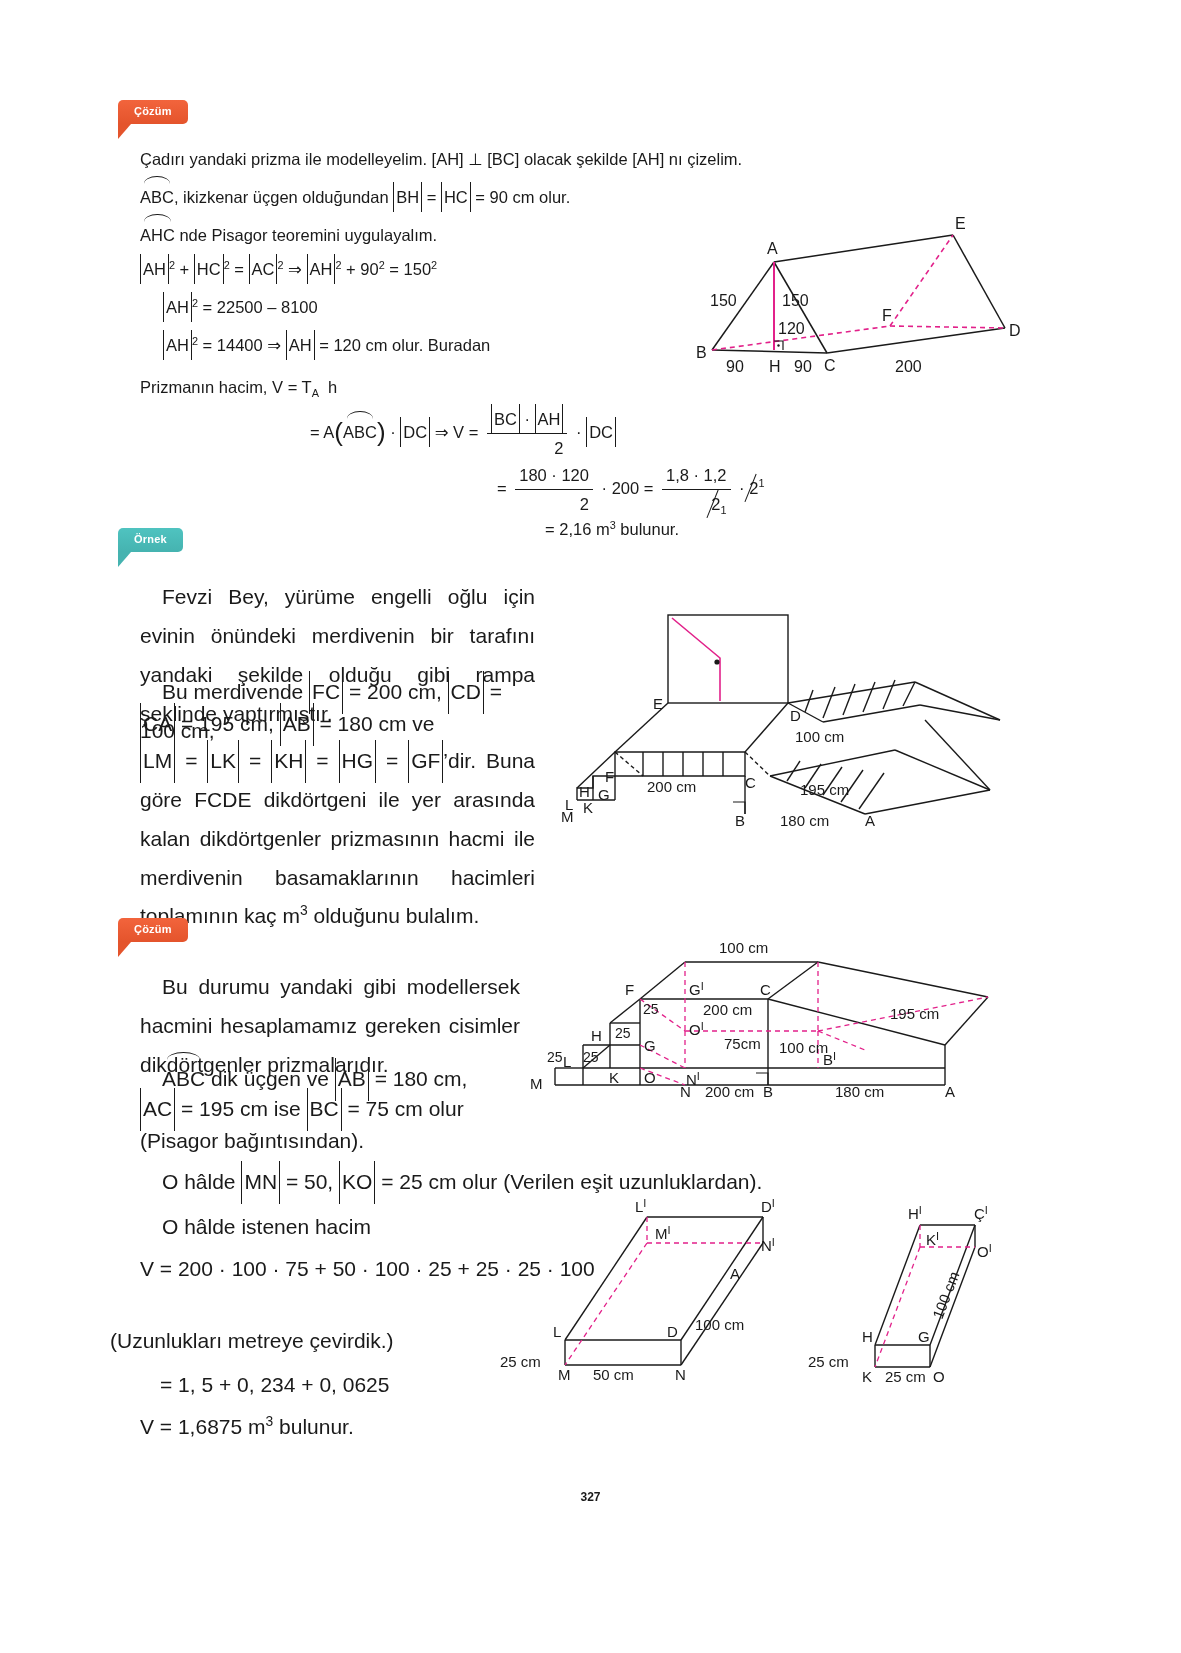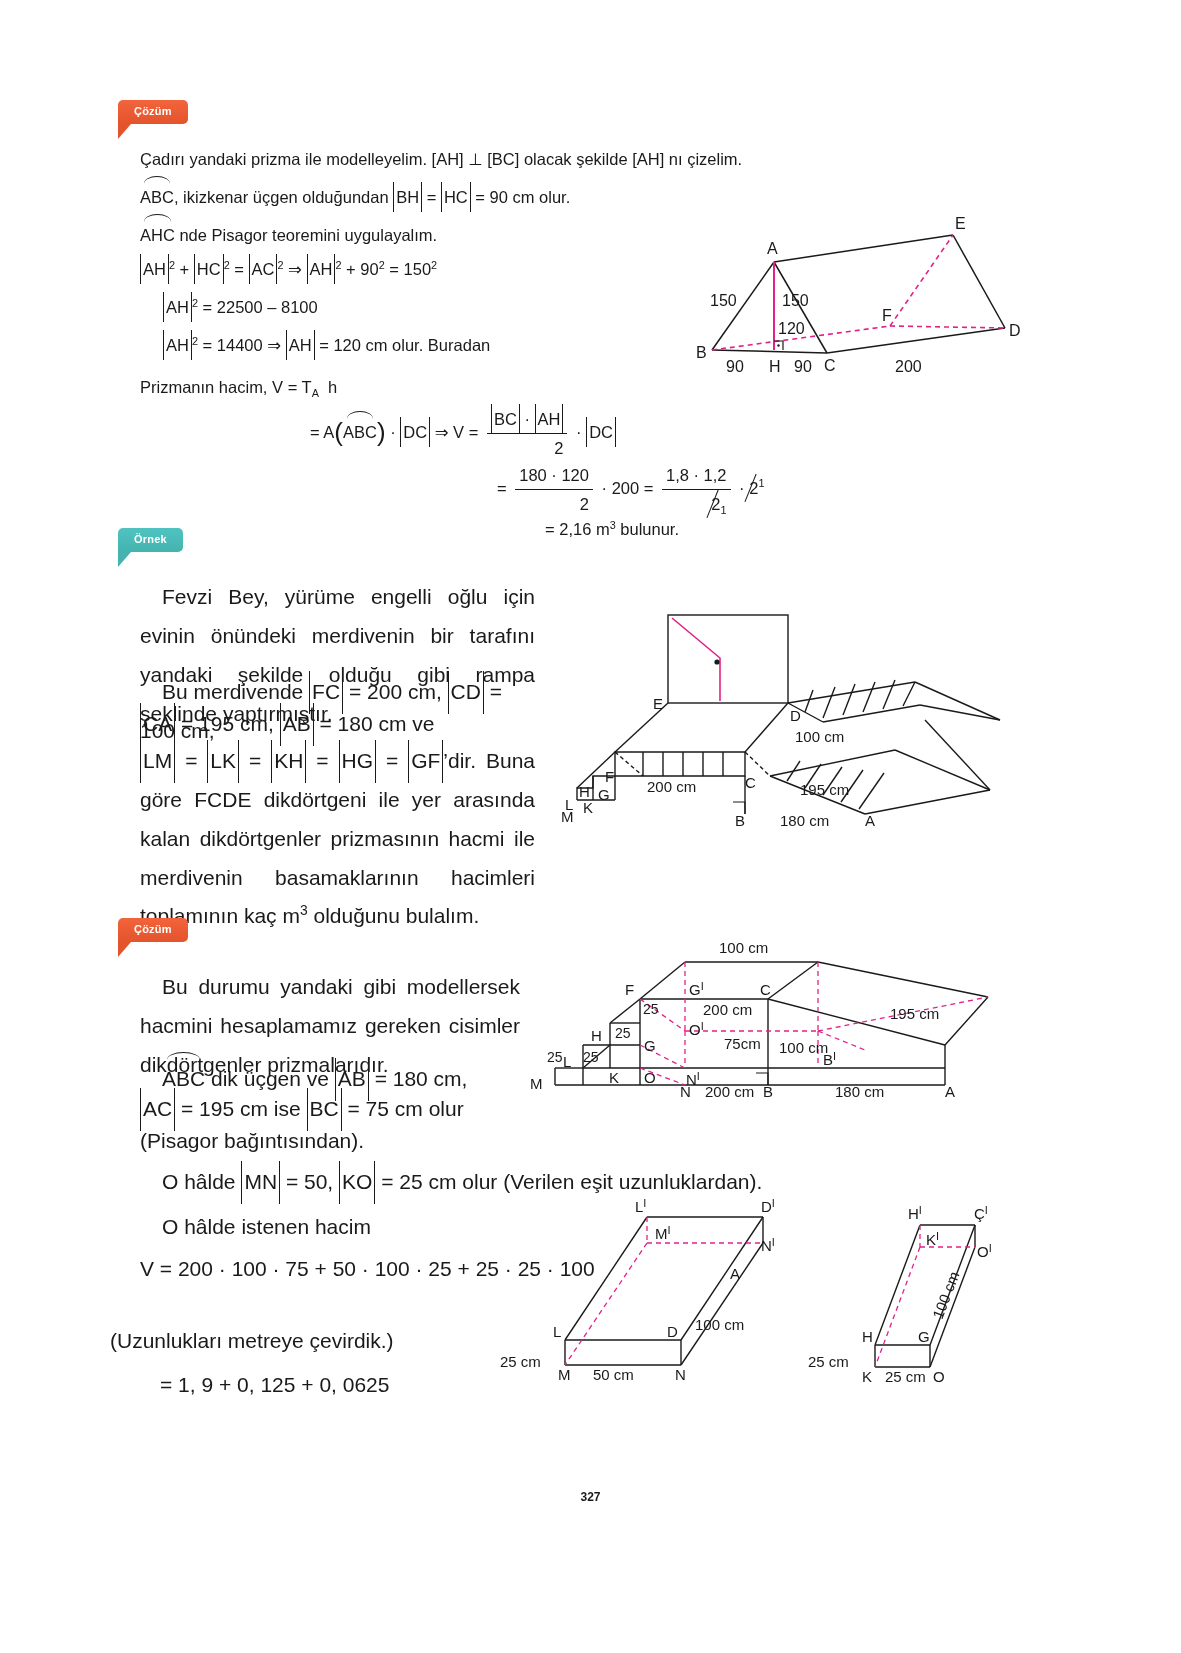--- a/index.html
+++ b/index.html
@@ -270,22 +270,25 @@
 
   <div class="para nj" style="left:140px;top:1208px;width:500px;">
     <span class="ind"></span><span>O hâlde istenen hacim</span>
   </div>
 
   <div class="para nj" style="left:140px;top:1250px;width:560px;">V = 200 · 100 · 75 + 50 · 100 · 25 + 25 · 25 · 100</div>
 
 
   <div class="para nj" style="left:110px;top:1322px;width:560px;">(Uzunlukları metreye çevirdik.)</div>
 
-  <div class="para nj" style="left:160px;top:1366px;width:460px;">= 1, 9 + 0, 125 + 0, 0625</div>
-
+  <div class="para nj" style="left:160px;top:1366px;width:460px;">= 1, 5 + 0, 234 + 0, 0625</div>
+
+  <div class="para nj" style="left:140px;top:1408px;width:460px;">
+    V = 1,6875 m<sup>3</sup> bulunur.
+  </div>
 
   <svg width="470" height="185" style="left:525px;top:905px;" viewBox="0 0 470 185">
     <g stroke="#1a1a1a" stroke-width="1.4" fill="none">
 
       <path d="M 160,57 L 293,57"></path>
 
       <path d="M 115,94 L 243,94"></path>
       <path d="M 115,94 L 160,57"></path>
       <path d="M 243,94 L 293,57"></path>
       <path d="M 115,94 L 115,163"></path>

